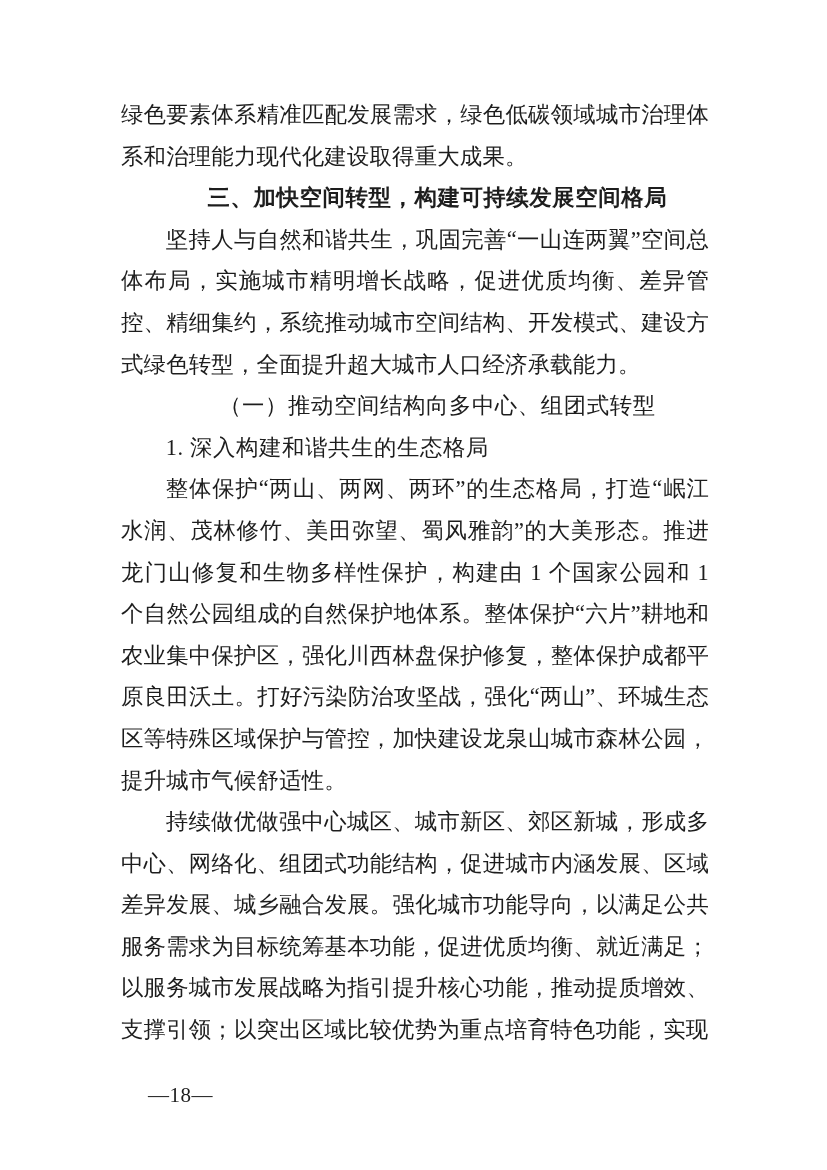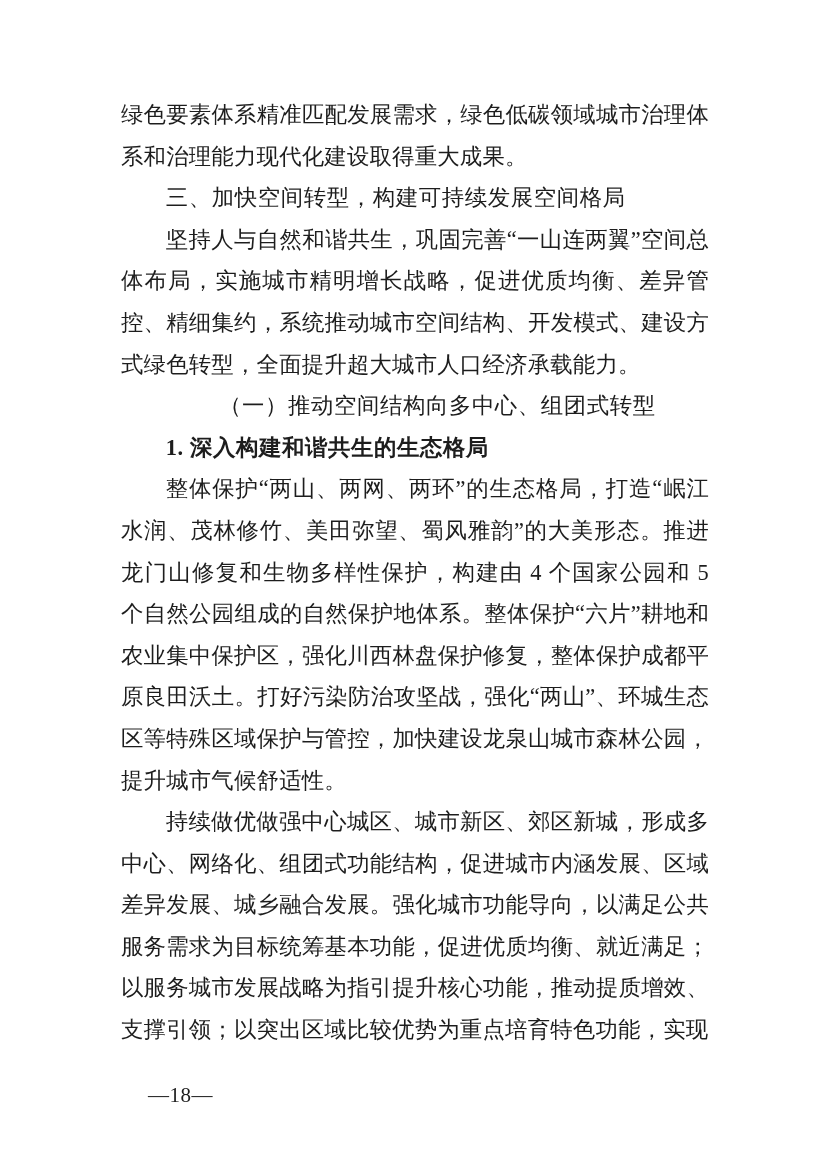--- a/index.html
+++ b/index.html
@@ -38,33 +38,33 @@
     line-height: 41.6px;
   }
   .para {
     text-indent: 2em;
   }
   .para-continuation {
     text-indent: 0;
   }
   .heading-section {
     font-family: "Liberation Sans", "DejaVu Sans", sans-serif;
-    font-weight: 400;
+    font-weight: 700;
     text-indent: 2em;
-    text-align: left;
+    text-align: center;
     letter-spacing: 0.6px;
   }
   .heading-sub {
     font-weight: 400;
     text-indent: 2em;
     text-align: center;
     letter-spacing: 0.6px;
   }
   .heading-num {
-    font-weight: 700;
+    font-weight: 400;
     text-indent: 2em;
     text-align: left;
     letter-spacing: 0.6px;
   }
   .page-footer {
     position: absolute;
     left: 148px;
     top: 1082px;
     font-size: 21px;
     line-height: 26px;
@@ -80,21 +80,21 @@
     <p class="para para-continuation">绿色要素体系精准匹配发展需求，绿色低碳领域城市治理体系和治理能力现代化建设取得重大成果。</p>
 
     <h2 class="heading-section">三、加快空间转型，构建可持续发展空间格局</h2>
 
     <p class="para">坚持人与自然和谐共生，巩固完善“一山连两翼”空间总体布局，实施城市精明增长战略，促进优质均衡、差异管控、精细集约，系统推动城市空间结构、开发模式、建设方式绿色转型，全面提升超大城市人口经济承载能力。</p>
 
     <h3 class="heading-sub">（一）推动空间结构向多中心、组团式转型</h3>
 
     <h4 class="heading-num">1. 深入构建和谐共生的生态格局</h4>
 
-    <p class="para">整体保护“两山、两网、两环”的生态格局，打造“岷江水润、茂林修竹、美田弥望、蜀风雅韵”的大美形态。推进龙门山修复和生物多样性保护，构建由 4 个国家公园和 5 个自然公园组成的自然保护地体系。整体保护“六片”耕地和农业集中保护区，强化川西林盘保护修复，整体保护成都平原良田沃土。打好污染防治攻坚战，强化“两山”、环城生态区等特殊区域保护与管控，加快建设龙泉山城市森林公园，提升城市气候舒适性。</p>
+    <p class="para">整体保护“两山、两网、两环”的生态格局，打造“岷江水润、茂林修竹、美田弥望、蜀风雅韵”的大美形态。推进龙门山修复和生物多样性保护，构建由 1 个国家公园和 1 个自然公园组成的自然保护地体系。整体保护“六片”耕地和农业集中保护区，强化川西林盘保护修复，整体保护成都平原良田沃土。打好污染防治攻坚战，强化“两山”、环城生态区等特殊区域保护与管控，加快建设龙泉山城市森林公园，提升城市气候舒适性。</p>
 
 
     <p class="para">持续做优做强中心城区、城市新区、郊区新城，形成多中心、网络化、组团式功能结构，促进城市内涵发展、区域差异发展、城乡融合发展。强化城市功能导向，以满足公共服务需求为目标统筹基本功能，促进优质均衡、就近满足；以服务城市发展战略为指引提升核心功能，推动提质增效、支撑引领；以突出区域比较优势为重点培育特色功能，实现</p>
   </main>
 
   <footer class="page-footer">
     <span>—18—</span>
   </footer>
 </div>
 

